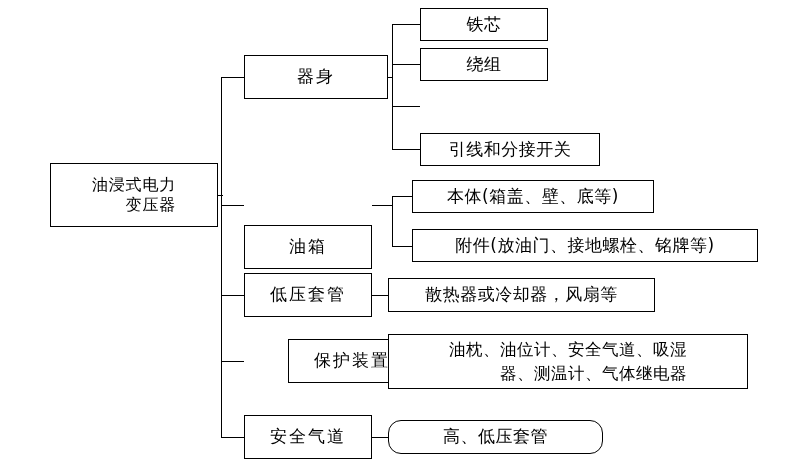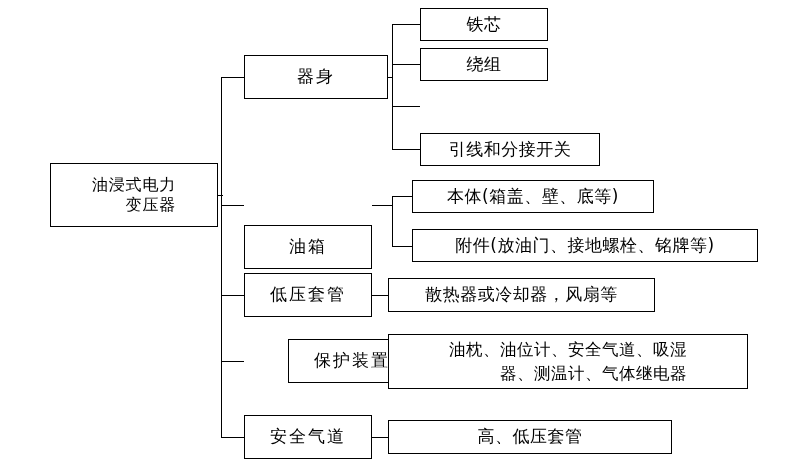--- a/index.html
+++ b/index.html
@@ -145,17 +145,17 @@
     <span class="label">散热器或冷却器，风扇等</span>
   </div>
 
   <div class="hline" style="left:372px; top:361px; width:17px;"></div>
   <div class="node lvl3 tall" style="left:388px; top:334px; width:360px; height:55px;">
     <span class="label">油枕、油位计、安全气道、吸湿
 器、测温计、气体继电器</span>
   </div>
 
   <div class="hline" style="left:372px; top:437px; width:17px;"></div>
-  <div class="node lvl3" style="left:388px; top:420px; width:284px; height:34px;">
+  <div class="node lvl3" style="left:388px; top:420px; width:215px; height:34px;border-radius:13px;">
     <span class="label">高、低压套管</span>
   </div>
 
 </div>
 
 </body></html>

